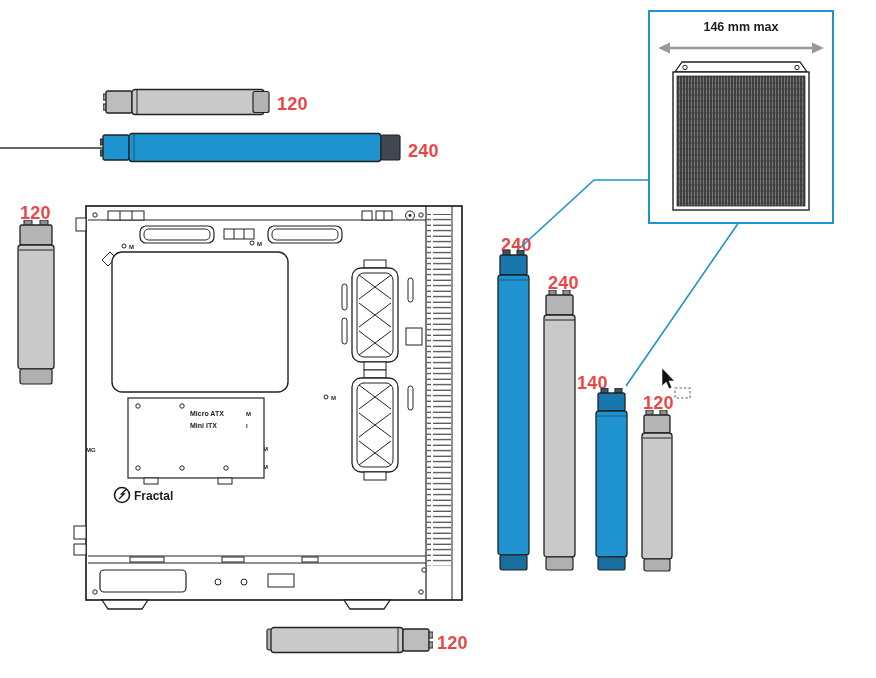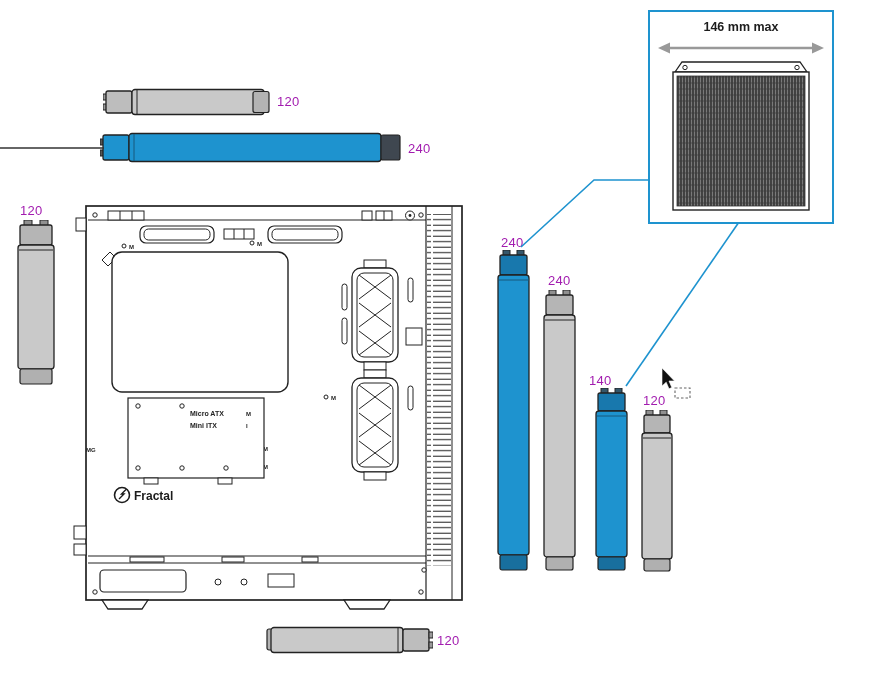--- a/index.html
+++ b/index.html
@@ -1,21 +1,21 @@
 <!DOCTYPE html>
 <html><head>
 <meta charset="utf-8">
 <style>
   html,body{margin:0;padding:0;background:#fff;}
   #stage{
     position:relative;width:876px;height:678px;background:#fff;overflow:hidden;
     font-family:"Liberation Sans",sans-serif;
   }
   .rad-label{
-    position:absolute;font-weight:normal;font-size:13px;color:#a21caf;letter-spacing:.3px;
+    position:absolute;font-weight:bold;font-size:18px;color:#ef4444;letter-spacing:.3px;
   }
   svg{display:block;}
   svg text{font-family:"Liberation Sans",sans-serif;}
   .abs{position:absolute;}
   #callout-box{
     position:absolute;left:648px;top:10px;width:182px;height:210px;
     border:2px solid #1e93cf;background:#fff;z-index:6;
   }
   #callout-label{
     position:absolute;left:0;top:8px;width:100%;text-align:center;
@@ -209,21 +209,21 @@
   <div class="rad-label" style="left:548px;top:273px">240</div>
   <svg class="abs" style="left:543px;top:290px;z-index:3" width="34" height="282" viewBox="0 0 34 282">
     <rect x="6" y="0" width="7" height="6" fill="#909090" stroke="#222"></rect>
     <rect x="20" y="0" width="7" height="6" fill="#909090" stroke="#222"></rect>
     <rect x="3" y="5" width="27" height="20" rx="2" fill="#b5b5b5" stroke="#222" stroke-width="1.3"></rect>
     <rect x="1" y="25" width="31" height="242" rx="3" fill="#c9c9c9" stroke="#222" stroke-width="1.3"></rect>
     <line x1="2" y1="30" x2="32" y2="30" stroke="#222" stroke-width="1"></line>
     <rect x="3" y="267" width="27" height="13" rx="2" fill="#b0b0b0" stroke="#222" stroke-width="1.2"></rect>
   </svg>
 
-  <div class="rad-label" style="left:589px;top:373px">140</div>
+  <div class="rad-label" style="left:577px;top:373px">140</div>
   <svg class="abs" style="left:595px;top:388px;z-index:3" width="34" height="184" viewBox="0 0 34 184">
     <rect x="6" y="0" width="7" height="6" fill="#35576b" stroke="#222"></rect>
     <rect x="20" y="0" width="7" height="6" fill="#35576b" stroke="#222"></rect>
     <rect x="3" y="5" width="27" height="18" rx="2" fill="#1878ad" stroke="#222" stroke-width="1.3"></rect>
     <rect x="1" y="23" width="31" height="146" rx="3" fill="#1e93cf" stroke="#222" stroke-width="1.3"></rect>
     <line x1="2" y1="28" x2="32" y2="28" stroke="#16597c" stroke-width="1"></line>
     <rect x="3" y="169" width="27" height="13" rx="2" fill="#186f9e" stroke="#222" stroke-width="1.2"></rect>
   </svg>
 
   <div class="rad-label" style="left:643px;top:393px">120</div>

